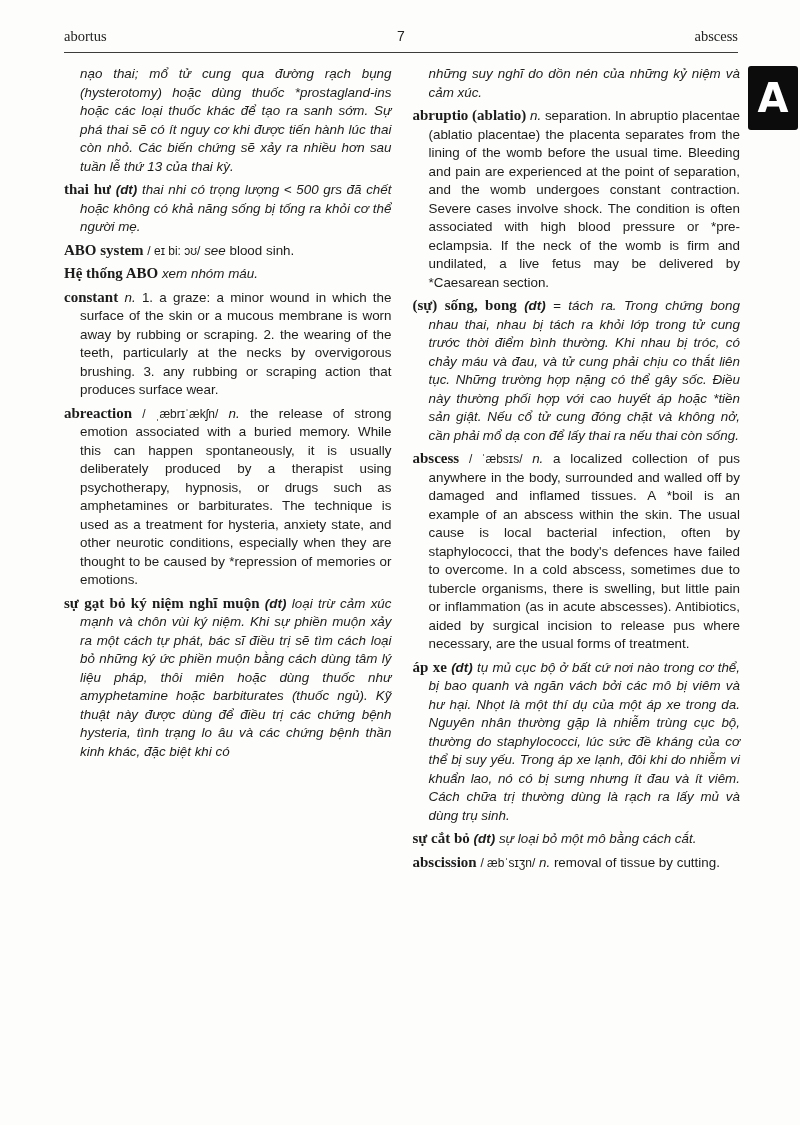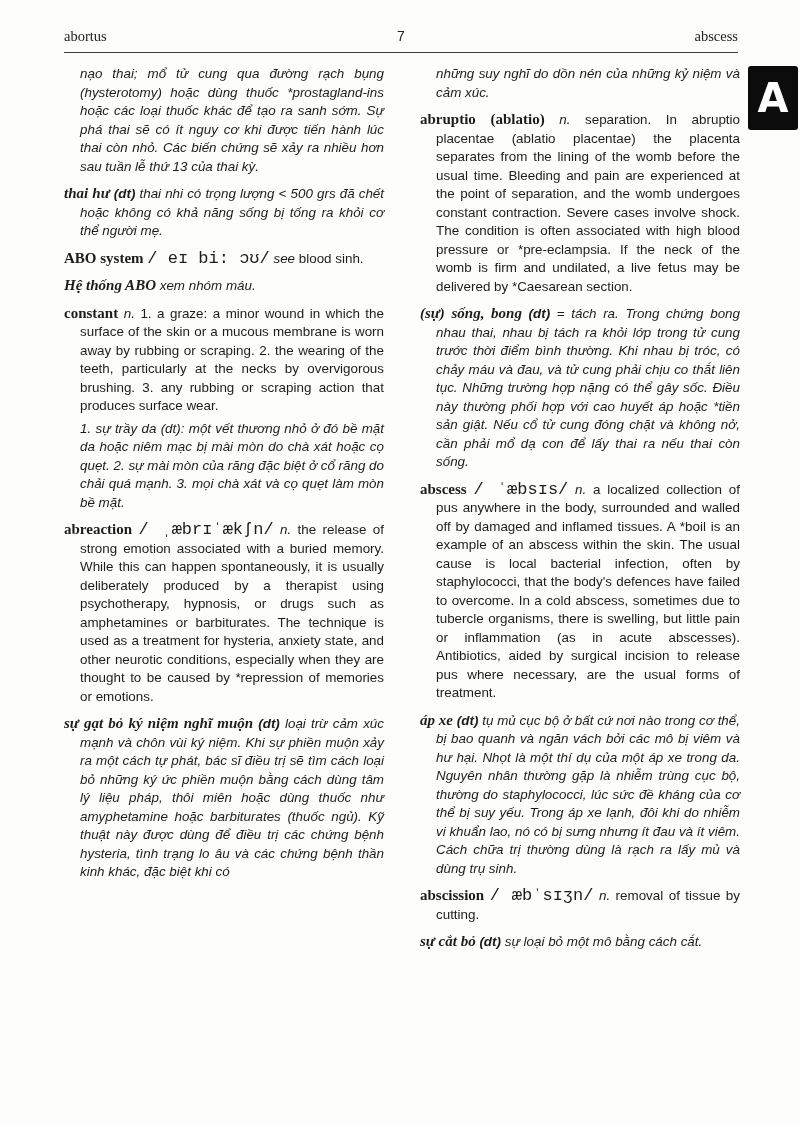--- a/index.html
+++ b/index.html
@@ -27,52 +27,51 @@
   .tab {
     position: absolute; right: 2px; top: 66px;
     width: 50px; height: 64px;
     background: #0c0c0c; color: #fff;
     display: flex; align-items: center; justify-content: center;
     font-family: "DejaVu Sans", sans-serif;
     font-weight: bold; font-size: 40px;
     border-radius: 3px;
   }
   .columns {
-    display: flex; gap: 36px;
+    display: flex; gap: 21px;
     padding: 2px 60px 0 64px;
   }
   .col {
     flex: 1; min-width: 0;
     text-align: justify;
     font-size: 13.4px;
     line-height: 18.5px;
   }
   p.entry {
-    margin: 8px 0 4px;
+    margin: 0 0 4px;
     padding-left: 16px;
     text-indent: -16px;
   }
   p.cont {
     margin: 0 0 4px;
     padding-left: 16px;
     text-indent: 0;
   }
   .hw {
     font-family: "Liberation Serif", "DejaVu Serif", serif;
     font-weight: 700;
     font-size: 15px;
   }
   .hw-vn {
     font-family: "Liberation Serif", "DejaVu Serif", serif;
     font-weight: 700;
-    font-style: italic;
     font-size: 15px;
   }
   .pos  { font-style: italic; }
-  .pron { font-family: Liberation Mono, monospace; font-size: 17px; }
+  .pron { font-family: Liberation Sans, sans-serif; font-size: 12px; }
   .it   { font-style: italic; }
   .label{ font-style: italic; font-weight: bold; }
 </style>
 </head>
 <body>
 
 <div class="header">
   <span class="gw-left">abortus</span>
   <span class="pg-num">7</span>
   <span class="gw-right">abscess</span>
@@ -109,23 +108,20 @@
       <span class="hw-vn">Hệ thống ABO</span>
       <span class="it">xem nhóm máu.</span>
     </p>
 
     <p class="entry">
       <span class="hw">constant</span>
       <span class="pos">n.</span>
       <span>1. a graze: a minor wound in which the surface of the skin or a mucous membrane is worn away by rubbing or scraping. 2. the wearing of the teeth, particularly at the necks by overvigorous brushing. 3. any rubbing or scraping action that produces surface wear.</span>
     </p>
 
-    <p class="cont it">
-      <span>1. sự trầy da (dt): một vết thương nhỏ ở đó bề mặt da hoặc niêm mạc bị mài mòn do chà xát hoặc cọ quẹt. 2. sự mài mòn của răng đặc biệt ở cổ răng do chải quá mạnh. 3. mọi chà xát và cọ quẹt làm mòn bề mặt.</span>
-    </p>
 
     <p class="entry">
       <span class="hw">abreaction</span>
       <span class="pron">/ ˌæbrɪˈækʃn/</span>
       <span class="pos">n.</span>
       <span>the release of strong emotion associated with a buried memory. While this can happen spontaneously, it is usually deliberately produced by a therapist using psychotherapy, hypnosis, or drugs such as amphetamines or barbiturates. The technique is used as a treatment for hysteria, anxiety state, and other neurotic conditions, especially when they are thought to be caused by *repression of memories or emotions.</span>
     </p>
 
     <p class="entry">
       <span class="hw-vn">sự gạt bỏ ký niệm nghĩ muộn</span>
@@ -160,26 +156,26 @@
       <span>a localized collection of pus anywhere in the body, surrounded and walled off by damaged and inflamed tissues. A *boil is an example of an abscess within the skin. The usual cause is local bacterial infection, often by staphylococci, that the body's defences have failed to overcome. In a cold abscess, sometimes due to tubercle organisms, there is swelling, but little pain or inflammation (as in acute abscesses). Antibiotics, aided by surgical incision to release pus where necessary, are the usual forms of treatment.</span>
     </p>
 
     <p class="entry">
       <span class="hw-vn">áp xe</span>
       <span class="label">(dt)</span>
       <span class="it">tụ mủ cục bộ ở bất cứ nơi nào trong cơ thể, bị bao quanh và ngăn vách bởi các mô bị viêm và hư hại. Nhọt là một thí dụ của một áp xe trong da. Nguyên nhân thường gặp là nhiễm trùng cục bộ, thường do staphylococci, lúc sức đề kháng của cơ thể bị suy yếu. Trong áp xe lạnh, đôi khi do nhiễm vi khuẩn lao, nó có bị sưng nhưng ít đau và ít viêm. Cách chữa trị thường dùng là rạch ra lấy mủ và dùng trụ sinh.</span>
     </p>
 
     <p class="entry">
+      <span class="hw-vn">sự cắt bỏ</span>
+      <span class="label">(dt)</span>
+      <span class="it">sự loại bỏ một mô bằng cách cắt.</span>
+    </p>
+
+    <p class="entry">
       <span class="hw">abscission</span>
       <span class="pron">/ æbˈsɪʒn/</span>
       <span class="pos">n.</span>
       <span>removal of tissue by cutting.</span>
     </p>
 
-    <p class="entry">
-      <span class="hw-vn">sự cắt bỏ</span>
-      <span class="label">(dt)</span>
-      <span class="it">sự loại bỏ một mô bằng cách cắt.</span>
-    </p>
-
   </div>
 </div>
 
 </body></html>

